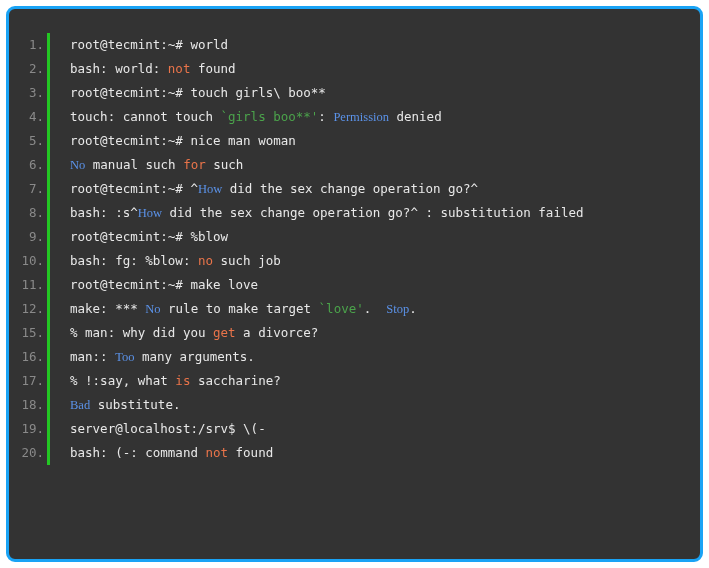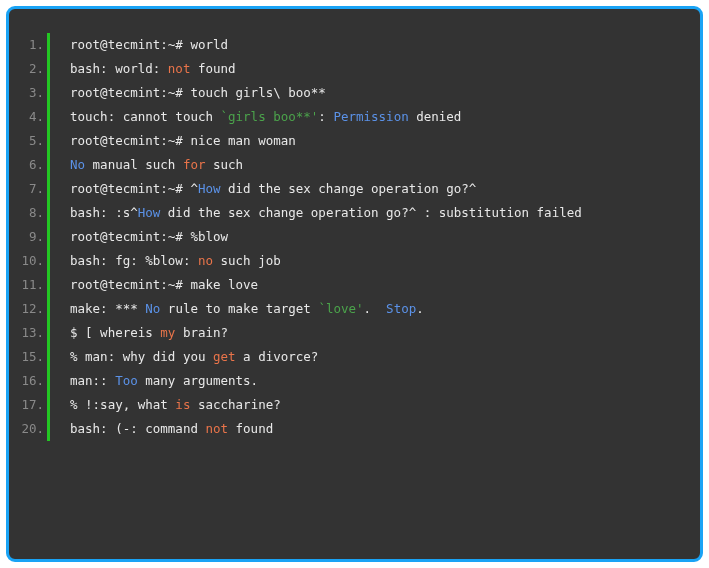--- a/index.html
+++ b/index.html
@@ -76,21 +76,21 @@
   .code-text {
     padding-left: 20px;
     color: #e8e8e8;
     font-family: "DejaVu Sans Mono", "Liberation Mono", monospace;
     font-size: 12.5px;
     line-height: 24px;
     white-space: pre;
     flex: 1 1 auto;
   }
   .tok-orange { color: #e9744a; }
-  .tok-blue   { color: #5b92e8; }
+  .tok-blue   { color: #5b92e8; font-family: Liberation Serif, serif; }
   .tok-green  { color: #4ba34b; }
   .tok-plain  { color: #e8e8e8; }
 </style>
 </head>
 <body>
 
 <div id="root">
   <div class="code-frame">
     <div class="code-scroll">
       <ol class="code-list" id="code-list">
@@ -99,21 +99,22 @@
           <li><span class="ln">3.</span><span class="gutter-bar"></span><span class="code-text"><span class="tok-plain">root@tecmint:~# touch girls\ boo**</span></span></li>
           <li><span class="ln">4.</span><span class="gutter-bar"></span><span class="code-text"><span class="tok-plain">touch: cannot touch </span><span class="tok-green">`girls boo**'</span><span class="tok-plain">: </span><span class="tok-blue">Permission</span><span class="tok-plain"> denied</span></span></li>
           <li><span class="ln">5.</span><span class="gutter-bar"></span><span class="code-text"><span class="tok-plain">root@tecmint:~# nice man woman</span></span></li>
           <li><span class="ln">6.</span><span class="gutter-bar"></span><span class="code-text"><span class="tok-blue">No</span><span class="tok-plain"> manual such </span><span class="tok-orange">for</span><span class="tok-plain"> such</span></span></li>
           <li><span class="ln">7.</span><span class="gutter-bar"></span><span class="code-text"><span class="tok-plain">root@tecmint:~# ^</span><span class="tok-blue">How</span><span class="tok-plain"> did the sex change operation go?^</span></span></li>
           <li><span class="ln">8.</span><span class="gutter-bar"></span><span class="code-text"><span class="tok-plain">bash: :s^</span><span class="tok-blue">How</span><span class="tok-plain"> did the sex change operation go?^ : substitution failed</span></span></li>
           <li><span class="ln">9.</span><span class="gutter-bar"></span><span class="code-text"><span class="tok-plain">root@tecmint:~# %blow</span></span></li>
           <li><span class="ln">10.</span><span class="gutter-bar"></span><span class="code-text"><span class="tok-plain">bash: fg: %blow: </span><span class="tok-orange">no</span><span class="tok-plain"> such job</span></span></li>
           <li><span class="ln">11.</span><span class="gutter-bar"></span><span class="code-text"><span class="tok-plain">root@tecmint:~# make love</span></span></li>
           <li><span class="ln">12.</span><span class="gutter-bar"></span><span class="code-text"><span class="tok-plain">make: *** </span><span class="tok-blue">No</span><span class="tok-plain"> rule to make target </span><span class="tok-green">`love'</span><span class="tok-plain">.  </span><span class="tok-blue">Stop</span><span class="tok-plain">.</span></span></li>
-          <li><span class="ln">13.</span><span class="gutter-bar"></span><span class="code-text"><span class="tok-plain">$ [ whereis </span><span class="tok-orange">my</span><span class="tok-plain"> brain?</span></span></li>
           <li><span class="ln">15.</span><span class="gutter-bar"></span><span class="code-text"><span class="tok-plain">% man: why did you </span><span class="tok-orange">get</span><span class="tok-plain"> a divorce?</span></span></li>
           <li><span class="ln">16.</span><span class="gutter-bar"></span><span class="code-text"><span class="tok-plain">man:: </span><span class="tok-blue">Too</span><span class="tok-plain"> many arguments.</span></span></li>
           <li><span class="ln">17.</span><span class="gutter-bar"></span><span class="code-text"><span class="tok-plain">% !:say, what </span><span class="tok-orange">is</span><span class="tok-plain"> saccharine?</span></span></li>
+          <li><span class="ln">18.</span><span class="gutter-bar"></span><span class="code-text"><span class="tok-blue">Bad</span><span class="tok-plain"> substitute.</span></span></li>
+          <li><span class="ln">19.</span><span class="gutter-bar"></span><span class="code-text"><span class="tok-plain">server@localhost:/srv$ \(-</span></span></li>
           <li><span class="ln">20.</span><span class="gutter-bar"></span><span class="code-text"><span class="tok-plain">bash: (-: command </span><span class="tok-orange">not</span><span class="tok-plain"> found</span></span></li>
         </ol>
     </div>
   </div>
 </div>
 
 </body></html>

